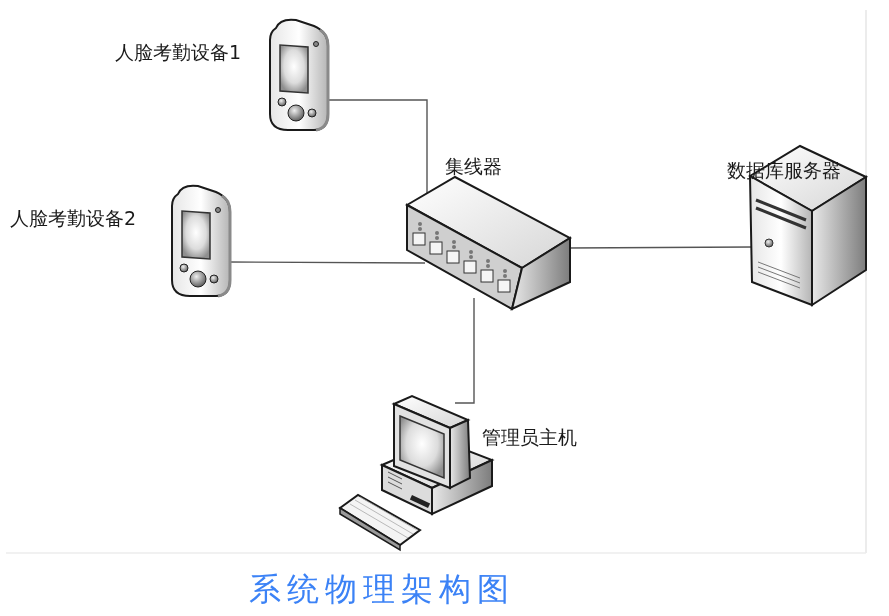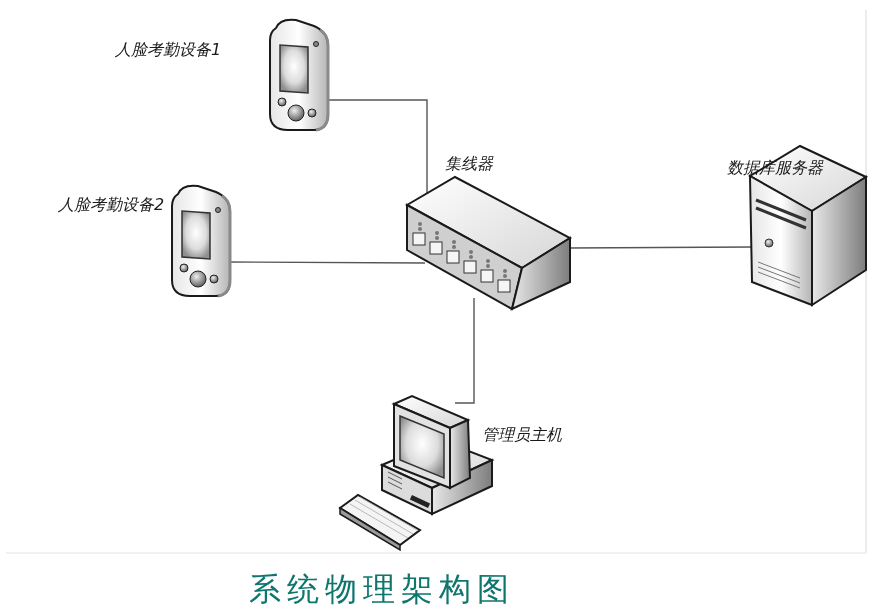--- a/index.html
+++ b/index.html
@@ -1,21 +1,21 @@
 <!DOCTYPE html>
 <html><head>
 <meta charset="utf-8">
 <style>
   html, body { margin: 0; padding: 0; background: #ffffff; }
   body { width: 889px; height: 616px; position: relative; overflow: hidden;
          font-family: "DejaVu Sans", "Liberation Sans", sans-serif; }
   #diagram { position: absolute; left: 0; top: 0; width: 889px; height: 616px; }
-  .label { position: absolute; font-size: 16px; color: #1a1a1a; white-space: nowrap; letter-spacing: 0px; font-style: italic; }
+  .label { position: absolute; font-size: 19px; color: #1a1a1a; white-space: nowrap; letter-spacing: 0px; }
   .caption { position: absolute; left: 0; width: 764px; top: 568px; text-align: center;
-             font-family: "DejaVu Serif", "Liberation Serif", serif; font-size: 32px; color: #0f766e;
+             font-family: "DejaVu Serif", "Liberation Serif", serif; font-size: 32px; color: #3b82f6;
              letter-spacing: 6px; }
 </style>
 </head>
 <body>
 
 <svg id="diagram" viewBox="0 0 889 616" xmlns="http://www.w3.org/2000/svg">
   <defs>
     <linearGradient id="gBody" x1="0" y1="0" x2="1" y2="0">
       <stop offset="0" stop-color="#e6e6e6"></stop>
       <stop offset="0.5" stop-color="#ffffff"></stop>
@@ -126,18 +126,18 @@
     <polygon points="340,508 400,545 400,550 340,514" fill="#9a9a9a" stroke="#1a1a1a" stroke-width="1.5"></polygon>
     <g stroke="#aaa" stroke-width="0.8">
       <line x1="350" y1="504" x2="408" y2="538"></line>
       <line x1="355" y1="500" x2="413" y2="534"></line>
       <line x1="360" y1="497" x2="417" y2="530"></line>
     </g>
   </g>
 </svg>
 
 <div class="label" style="left:115px; top:40px;">人脸考勤设备1</div>
-<div class="label" style="left:10px; top:195px;margin-left:48px;">人脸考勤设备2</div>
+<div class="label" style="left:10px; top:206px;">人脸考勤设备2</div>
 <div class="label" style="left:445px; top:154px;">集线器</div>
 <div class="label" style="left:727px; top:118px;margin-top:40px;">数据库服务器</div>
 <div class="label" style="left:482px; top:417px;margin-top:8px;">管理员主机</div>
 
 <div class="caption">系统物理架构图</div>
 
 </body></html>

